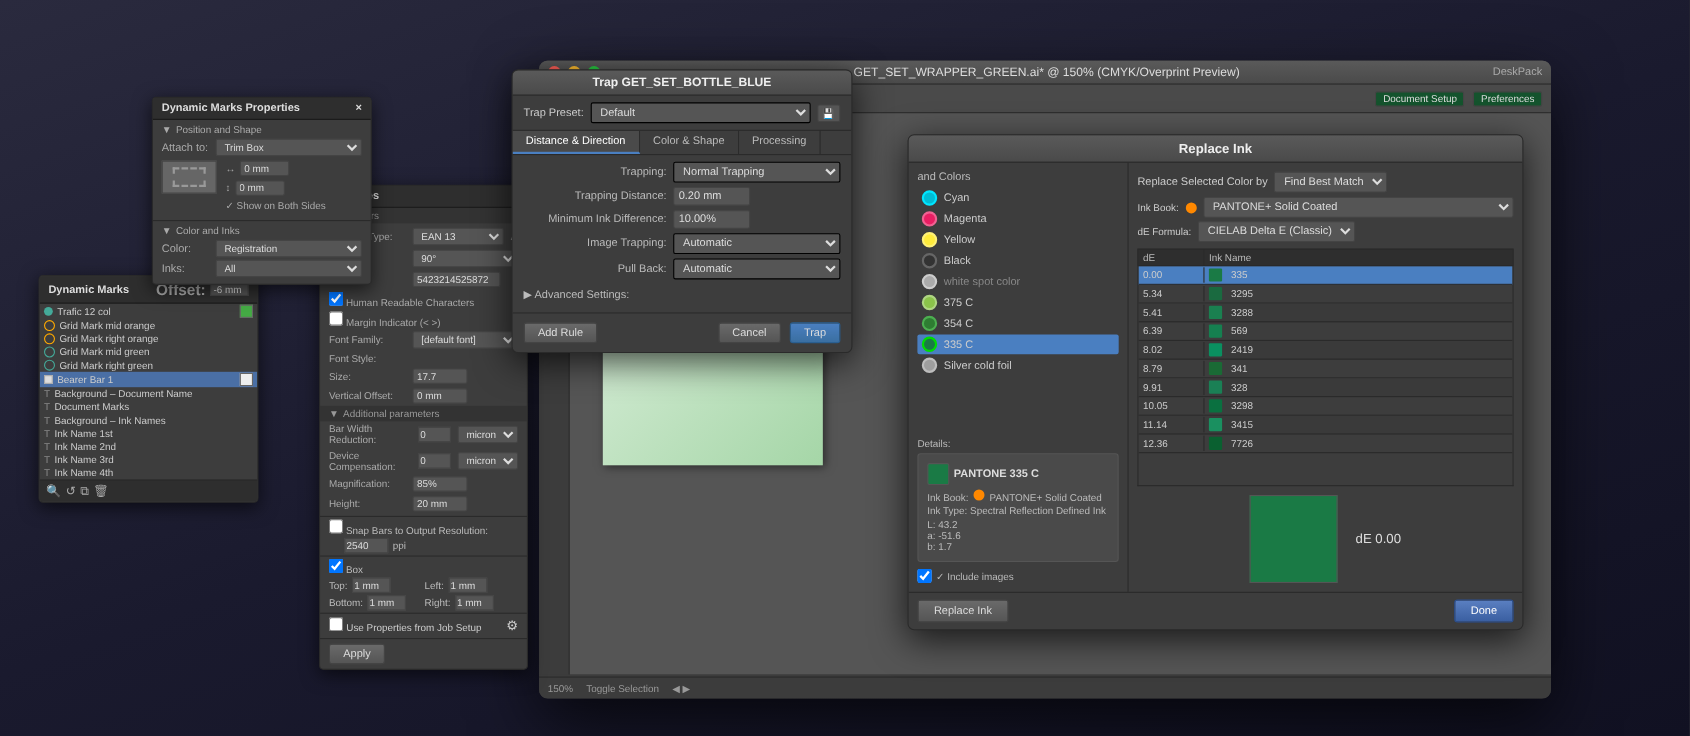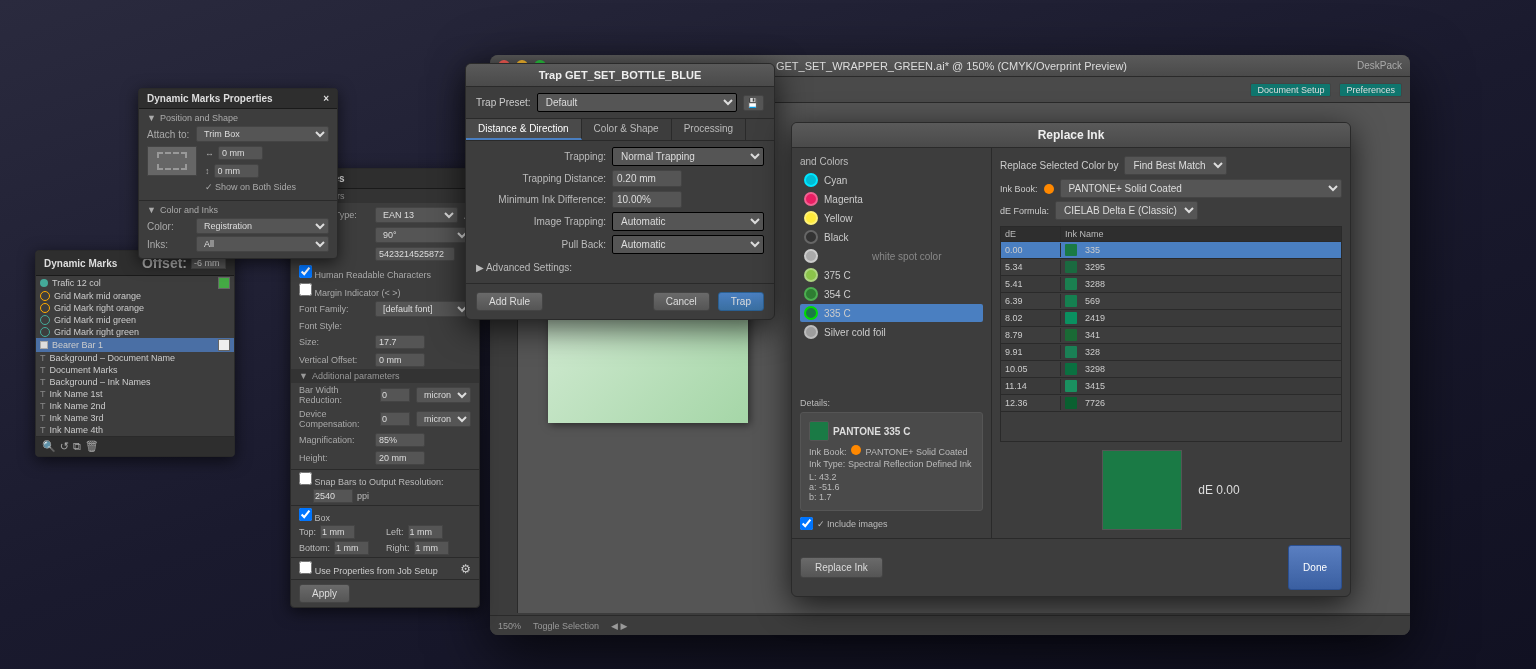--- a/index.html
+++ b/index.html
@@ -621,27 +621,27 @@
       padding: 4px 14px;
       border-radius: 3px;
       cursor: pointer;
     }
 
     .btn-done {
       background: linear-gradient(180deg, #5a7fc1, #3a5fa1);
       border: 1px solid #2a4f91;
       color: #fff;
       font-size: 10px;
-      padding: 16px 14px;
+      padding: 4px 14px;
       border-radius: 3px;
       cursor: pointer;
     }
 
     .toolbar-btn {
-      background: #0f766e;
+      background: #14532d;
       border: 1px solid #444;
       color: #ddd;
       font-size: 9px;
       padding: 1px 6px;
       border-radius: 2px;
       cursor: pointer;
     }
 
     .ink-book-dot {
       width: 10px; height: 10px;
@@ -1063,21 +1063,21 @@
 
   <div class="trap-footer">
     <button class="btn">Add Rule</button>
     <div style="margin-left:auto;display:flex;gap:8px;">
       <button class="btn">Cancel</button>
       <button class="btn btn-blue">Trap</button>
     </div>
   </div>
 </div>
 
-<div class="replace-ink-dialog" style="position:absolute;top:122px;left:791px;z-index:30;">
+<div class="replace-ink-dialog" style="position:absolute;top:122px;left:825px;z-index:30;">
   <div class="ri-titlebar">Replace Ink</div>
 
   <div class="ri-body">
 
     <div class="ri-left">
       <div class="ri-colors-header">
         <span>and Colors</span>
       </div>
 
       <div style="flex:1;">
@@ -1092,21 +1092,21 @@
         <div class="ri-color-row">
           <div class="ri-color-light" style="background:#ffeb3b;border-color:#fff176;"></div>
           <span>Yellow</span>
         </div>
         <div class="ri-color-row">
           <div class="ri-color-light" style="background:#333;border-color:#666;"></div>
           <span>Black</span>
         </div>
         <div class="ri-color-row">
           <div style="width:14px;height:14px;border-radius:50%;background:#aaa;border:2px solid #ccc;"></div>
-          <span style="color:#888;margin-left:48px;">white spot color</span>
+          <span style="color:#888;">white spot color</span>
         </div>
         <div class="ri-color-row">
           <div class="ri-color-light" style="background:#8bc34a;border-color:#aed581;"></div>
           <span>375 C</span>
         </div>
         <div class="ri-color-row">
           <div class="ri-color-light" style="background:#2e7d32;border-color:#4caf50;"></div>
           <span>354 C</span>
         </div>
         <div class="ri-color-row selected">

